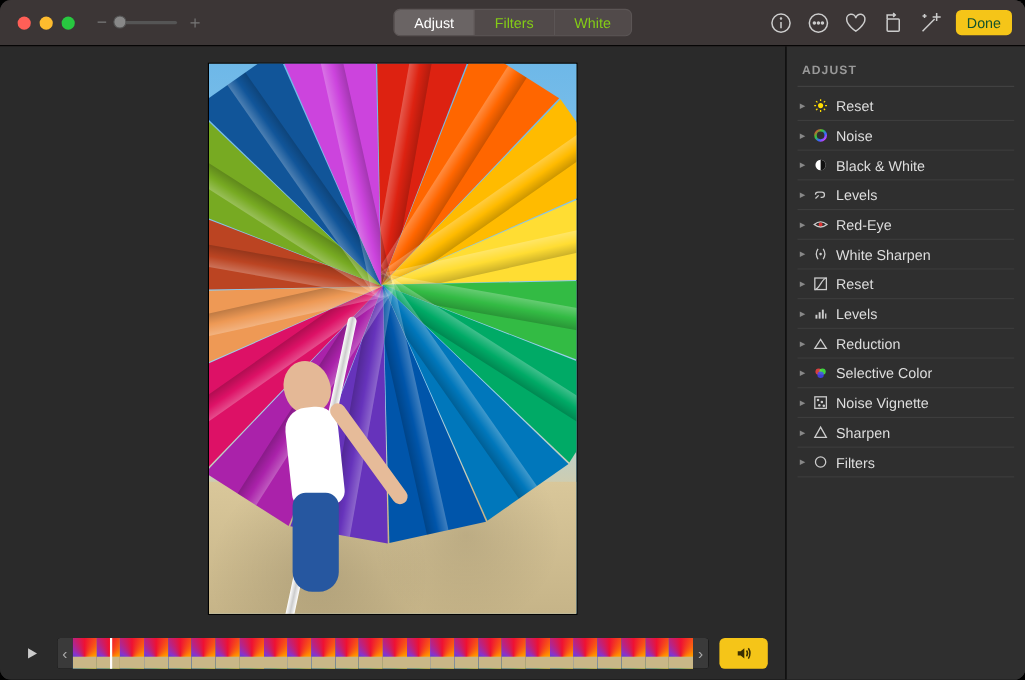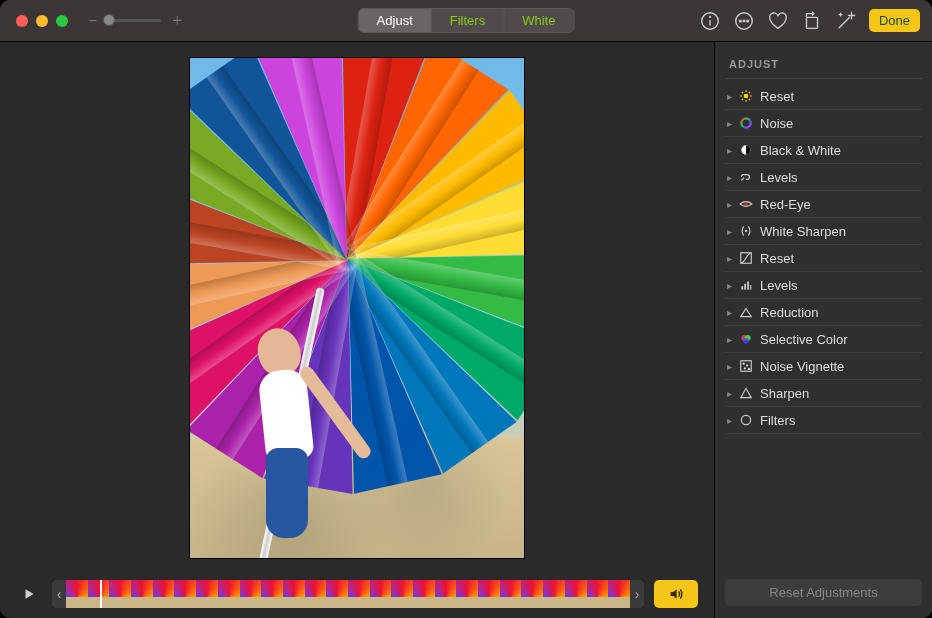--- a/index.html
+++ b/index.html
@@ -462,17 +462,16 @@
           <div class="adj-item">
             <span class="chev">▸</span>
             <span class="ico">
               <svg viewBox="0 0 24 24" fill="none" stroke="#ccc" stroke-width="2">
                 <circle cx="12" cy="12" r="8"></circle>
               </svg>
             </span>
             <span>Filters</span>
           </div>
         </div>
-      <div class="reset-btn">Reset Adjustments</div>
     </div>
   </div>
 
 </div>
 
 </body></html>

